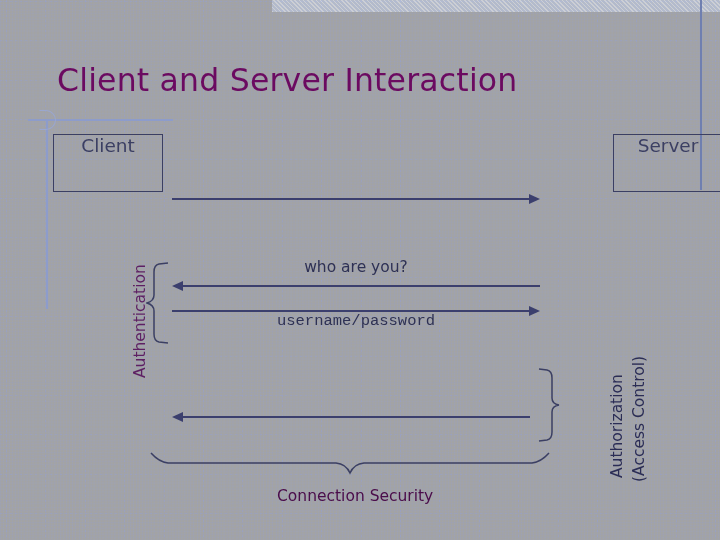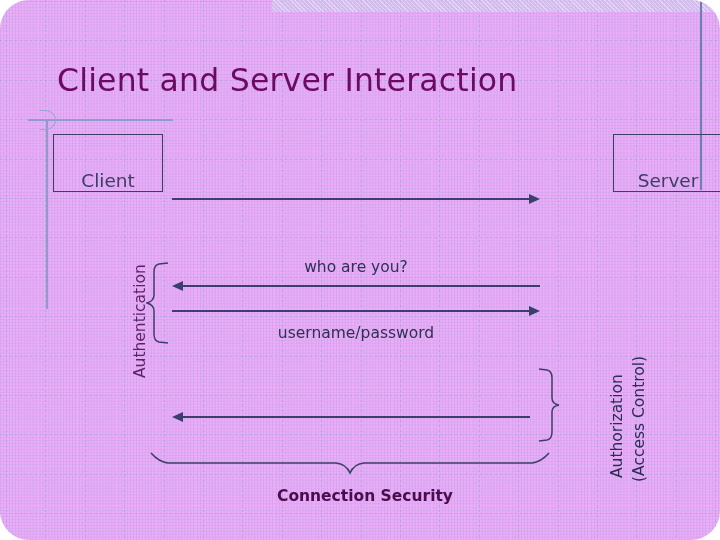--- a/index.html
+++ b/index.html
@@ -11,23 +11,22 @@
     height: 540px;
     overflow: hidden;
     font-family: "DejaVu Sans", "Liberation Sans", sans-serif;
     background: #ffffff;
   }
 
   #slide {
     position: relative;
     width: 720px;
     height: 540px;
-    background-color: #f0abfc;
+    background-color: #a3a3a3;
     overflow: hidden;
-    border-radius: 29px;
   }
 
   
   .grid-minor {
     position: absolute;
     left: 0; top: 0;
     width: 720px; height: 540px;
     background-image:
       repeating-linear-gradient(to right,
         rgba(150,160,200,0.30) 0px, rgba(150,160,200,0.30) 1px,
@@ -120,21 +119,21 @@
     white-space: nowrap;
     font-weight: normal;
   }
 
   
   .node-box {
     position: absolute;
     border: 1.4px solid #3b3f63;
     background: transparent;
     display: flex;
-    align-items: flex-end;
+    align-items: flex-start;
     justify-content: center;
     color: #3b3f63;
     font-size: 18.5px;
   }
   #client-box { left: 53px;  top: 134px; width: 108px; height: 56px; }
   #server-box { left: 565px; top: 134px; width: 108px; height: 56px; margin-left: 48px; }
 
   
   .msg-label {
     position: absolute;
@@ -177,21 +176,20 @@
     transform-origin: 0 0;
     transform: rotate(-90deg);
   }
   .side-caption.navy { color: #2b2d55; }
 
   .bottom-caption {
     position: absolute;
     color: #4a0c4a;
     font-size: 15.5px;
     white-space: nowrap;
-    font-weight: bold;
   }
 </style>
 </head>
 <body>
 
 <div id="slide">
 
   <div class="grid-minor"></div>
   <div class="grid-v" id="gridv">
       <i style="left: 6px;"></i>
@@ -248,21 +246,21 @@
 
   <div class="arrow-line" style="left:172px; top:198px; width:358px;"></div>
   <div class="arrow-head right" style="left:529px; top:193.5px;"></div>
 
   <div class="msg-label" style="left:172px; top:258px; width:368px;">who are you?</div>
   <div class="arrow-line" style="left:183px; top:285px; width:357px;"></div>
   <div class="arrow-head left" style="left:172px; top:280.5px;"></div>
 
   <div class="arrow-line" style="left:172px; top:310px; width:358px;"></div>
   <div class="arrow-head right" style="left:529px; top:305.5px;"></div>
-  <div class="msg-label" style="left:172px; top:324px; width:368px;">username/password</div>
+  <div class="msg-label" style="left:172px; top:312px; width:368px;font-family:Liberation Mono, monospace;">username/password</div>
 
   <div class="arrow-line" style="left:183px; top:416px; width:347px;"></div>
   <div class="arrow-head left" style="left:172px; top:411.5px;"></div>
 
   <svg class="brace" style="left:146px; top:262px;" width="24" height="82" viewBox="0 0 24 82">
     <path d="M22,1 L13,2 Q8,3 8,10 L8,33 Q8,39 1,41 Q8,43 8,49 L8,72 Q8,79 13,80 L22,81"></path>
   </svg>
 
   <svg class="brace" style="left:538px; top:368px;" width="22" height="74" viewBox="0 0 22 74">
     <path d="M1,1 L9,2 Q14,3 14,10 L14,30 Q14,36 21,37 Q14,38 14,44 L14,64 Q14,71 9,72 L1,73"></path>

